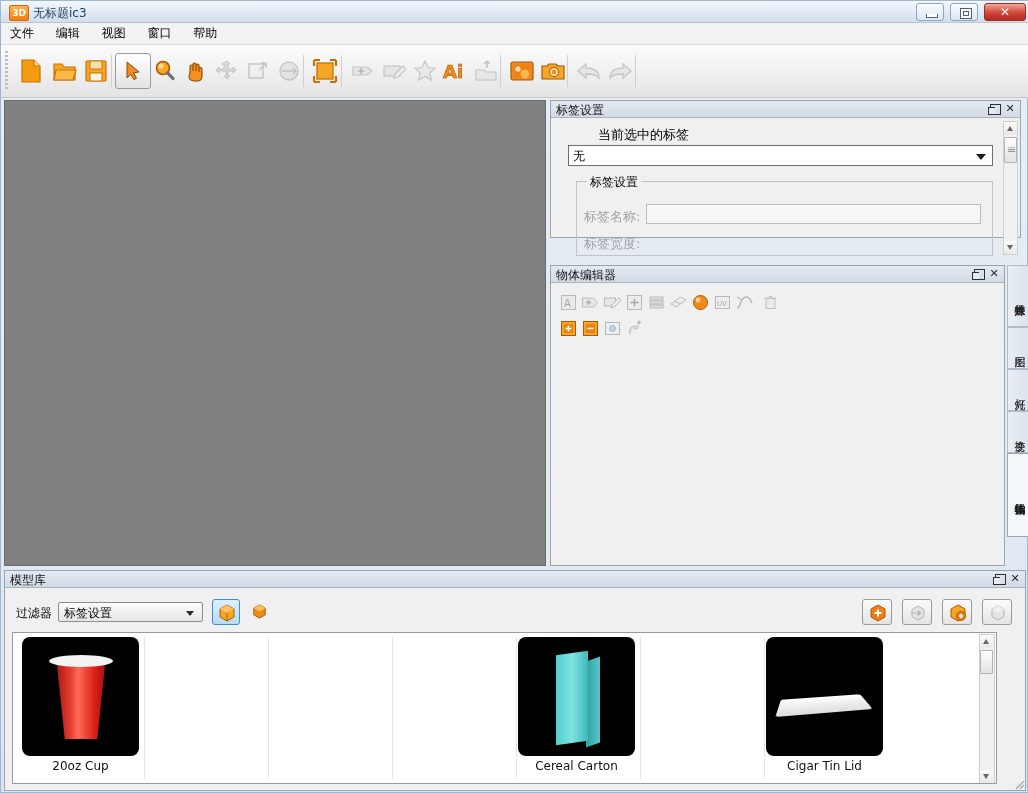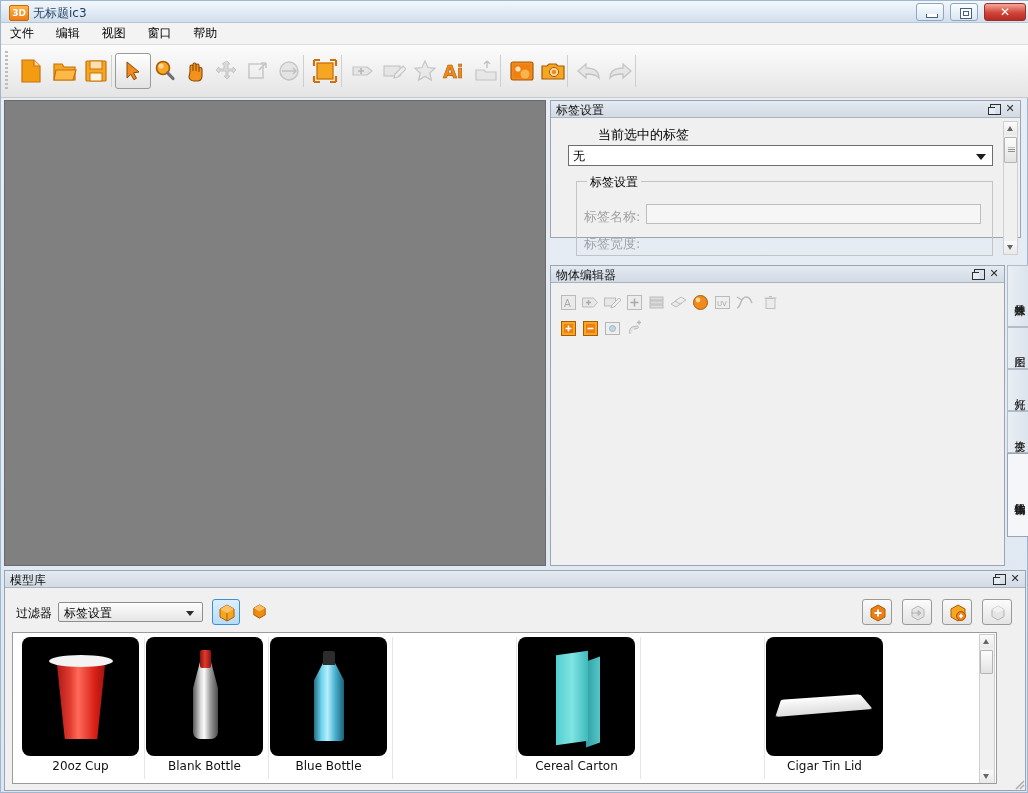--- a/index.html
+++ b/index.html
@@ -575,36 +575,22 @@
 
     <div class="item" style="left:6px">
       <div class="thumb">
         <div class="cup"></div>
         <div class="cup-rim"></div>
       </div>
       <div class="caption">20oz Cup</div>
     </div>
     <div class="itemsep" style="left:131px"></div>
 
-    <div class="item" style="left:130px">
-      <div class="thumb">
-        <div class="bottle1"></div>
-        <div class="bottle1-neck"></div>
-      </div>
-      <div class="caption">Blank Bottle</div>
-    </div>
     <div class="itemsep" style="left:255px"></div>
 
-    <div class="item" style="left:254px">
-      <div class="thumb">
-        <div class="bottle2"></div>
-        <div class="bottle2-neck"></div>
-      </div>
-      <div class="caption">Blue Bottle</div>
-    </div>
     <div class="itemsep" style="left:379px"></div>
 
     <div class="itemsep" style="left:503px"></div>
 
     <div class="item" style="left:502px">
       <div class="thumb">
         <div class="carton-side"></div>
         <div class="carton"></div>
       </div>
       <div class="caption">Cereal Carton</div>

